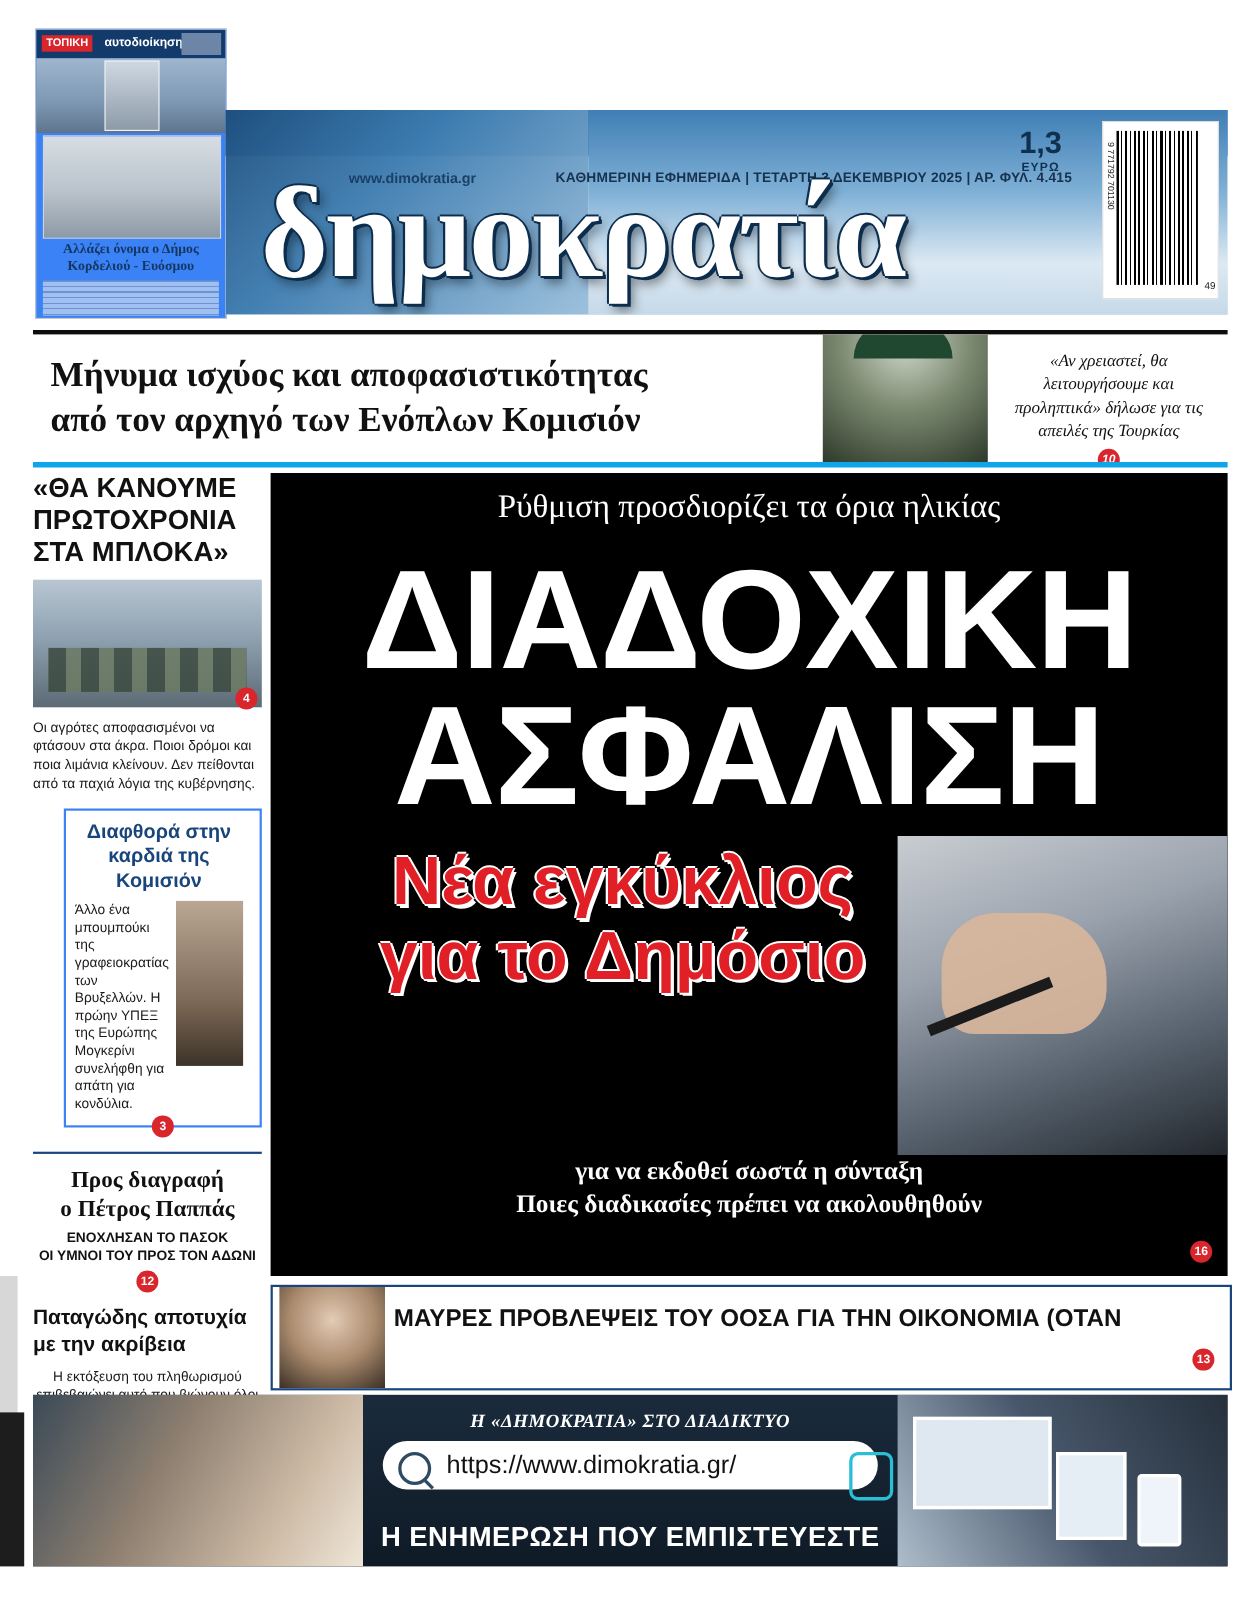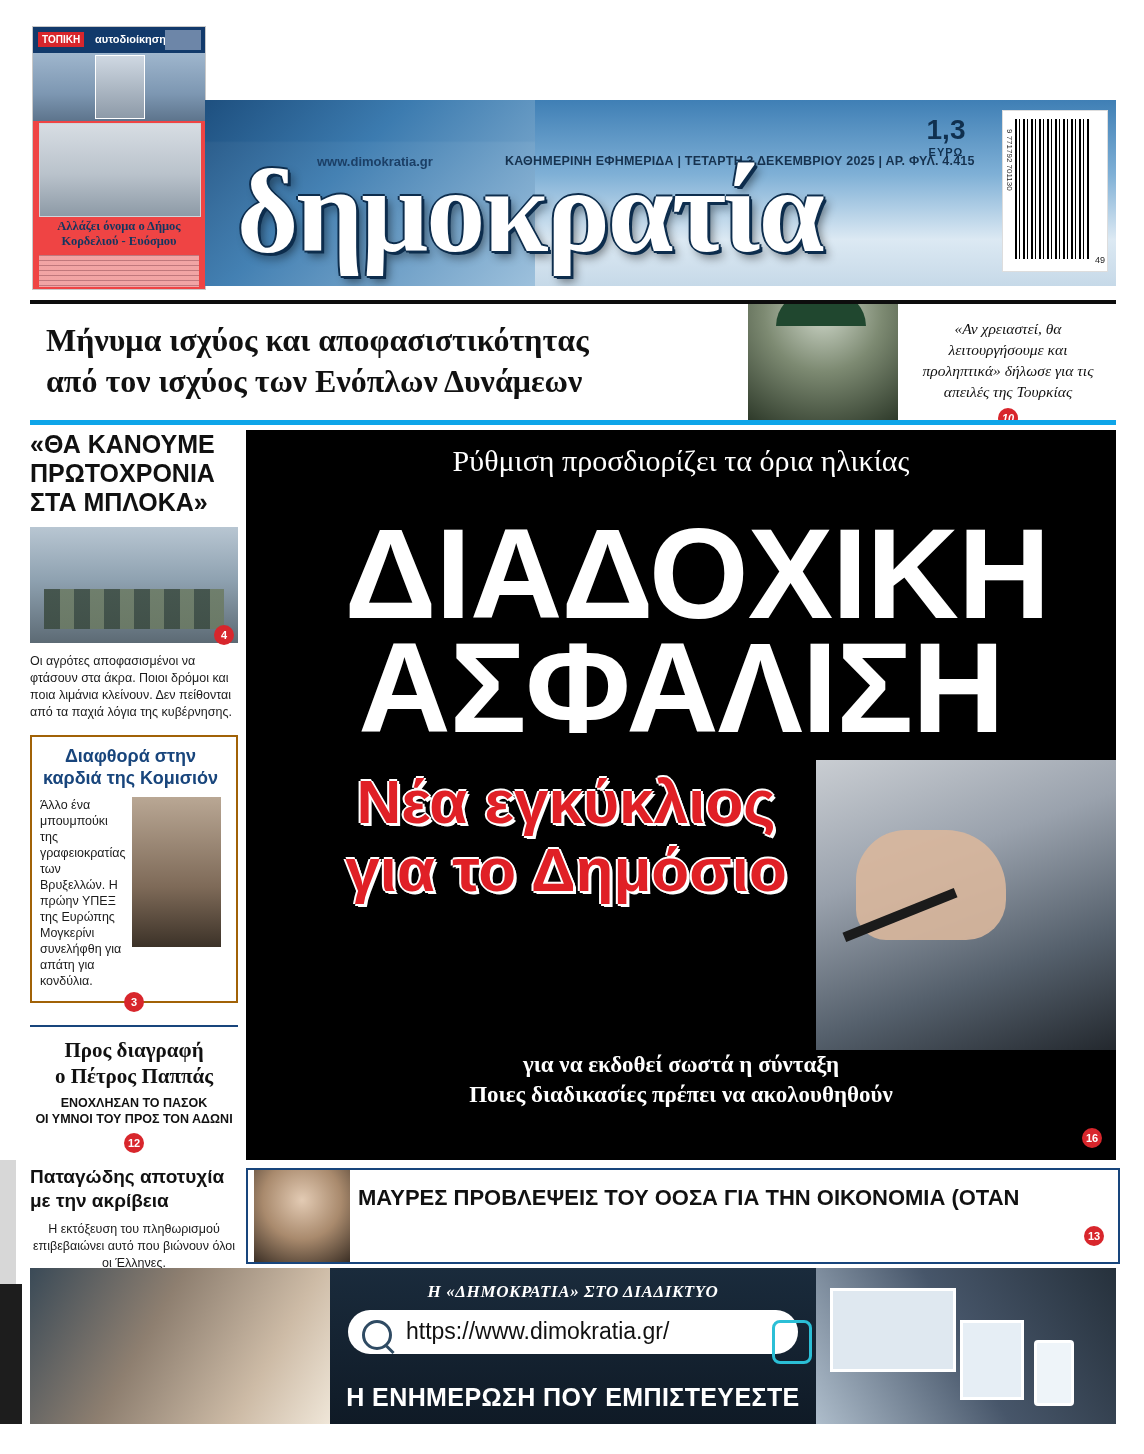--- a/index.html
+++ b/index.html
@@ -21,21 +21,21 @@
     position:absolute;left:205px;top:44px;width:880px;
     font-family:"Liberation Sans", sans-serif;
     font-weight:bold;font-size:31px;letter-spacing:-0.3px;
     color:#111;white-space:nowrap;
   }
   .topstrip-text .red{color:#d8262c;}
 
   
   .minipaper{
     position:absolute;left:32px;top:26px;width:172px;height:262px;
-    border:1px solid #c9c9c9;background:#ef4444;overflow:hidden;
+    border:1px solid #c9c9c9;background:#3b82f6;overflow:hidden;
   }
   .minipaper .mp-head{
     position:absolute;left:0;top:0;width:172px;height:26px;background:#123a6b;
   }
   .minipaper .mp-tag{
     position:absolute;left:5px;top:5px;
     font-family:"Liberation Sans", sans-serif;font-size:10px;font-weight:bold;
     color:#fff;background:#d8262c;padding:2px 4px;
   }
   .minipaper .mp-tag2{
@@ -173,21 +173,21 @@
     background:repeating-linear-gradient(90deg,#3a4a3f 0px,#3a4a3f 16px,#6b7a62 16px,#6b7a62 30px);
     opacity:.85;
   }
   .lc-badge-row{position:relative;height:0;}
   .lc-badge{position:absolute;right:4px;top:-18px;}
   .lc-cap{
     margin-top:10px;
     font-family:"Liberation Sans", sans-serif;font-size:12.5px;line-height:17px;color:#1a1a1a;
   }
   .lc-box{
-    margin-top:14px;border:2px solid #a16207;padding:8px 15px 12px 8px;position:relative;
+    margin-top:14px;border:2px solid #3b82f6;padding:8px 15px 12px 8px;position:relative;margin-left:28px;
   }
   .lc-box h3{
     margin:0;font-family:"Liberation Sans", sans-serif;font-weight:bold;font-size:18px;
     line-height:22px;color:#18457c;text-align:center;
   }
   .lc-box .body{display:flex;gap:6px;margin-top:8px;}
   .lc-box .txt{
     width:86px;font-family:"Liberation Sans", sans-serif;font-size:12.5px;line-height:16px;color:#1a1a1a;
   }
   .lc-box .ph{
@@ -220,21 +220,21 @@
   }
   .main-kicker{
     position:absolute;left:0;top:14px;width:870px;text-align:center;
     font-family:"Liberation Serif", serif;font-size:30px;color:#fff;
   }
   .main-t1,.main-t2{
     position:absolute;left:0;width:870px;text-align:center;
     font-family:"Liberation Sans", sans-serif;font-weight:bold;
     font-size:128px;line-height:120px;color:#fff;letter-spacing:-1px;
   }
-  .main-t1{top:84px;margin-left:16px;}
+  .main-t1{top:74px;}
   .main-t2{top:198px;}
   .main-photo{
     position:absolute;right:0;top:330px;width:300px;height:290px;
     background:linear-gradient(160deg,#c9cdd2 0%,#9aa2ad 35%,#55606c 70%,#23282e 100%);
   }
   .main-photo .hand{
     position:absolute;left:40px;top:70px;width:150px;height:110px;border-radius:50px 60px 40px 30px;
     background:#d9b79c;opacity:.9;
   }
   .main-photo .pen{
@@ -359,21 +359,21 @@
     <div class="barcode">
       <div class="bc-num">9 771792 701130</div>
       <div class="bars"></div>
       <div class="bc-num2">49</div>
     </div>
   </div>
 
   <div class="armyband">
     <div class="army-head">
       <div>Μήνυμα ισχύος και αποφασιστικότητας</div>
-      <div>από τον ισχύος των Ενόπλων Δυνάμεων</div>
+      <div>από τον αρχηγό των Ενόπλων Κομισιόν</div>
     </div>
     <div class="army-photo">
       <div class="helmet"></div>
     </div>
     <div class="army-quote">
       <span>«Αν χρειαστεί, θα λειτουργήσουμε και προληπτικά» δήλωσε για τις απειλές της Τουρκίας</span>
       <div style="margin-top:4px;"><span class="pagebadge">10</span></div>
     </div>
   </div>
 

